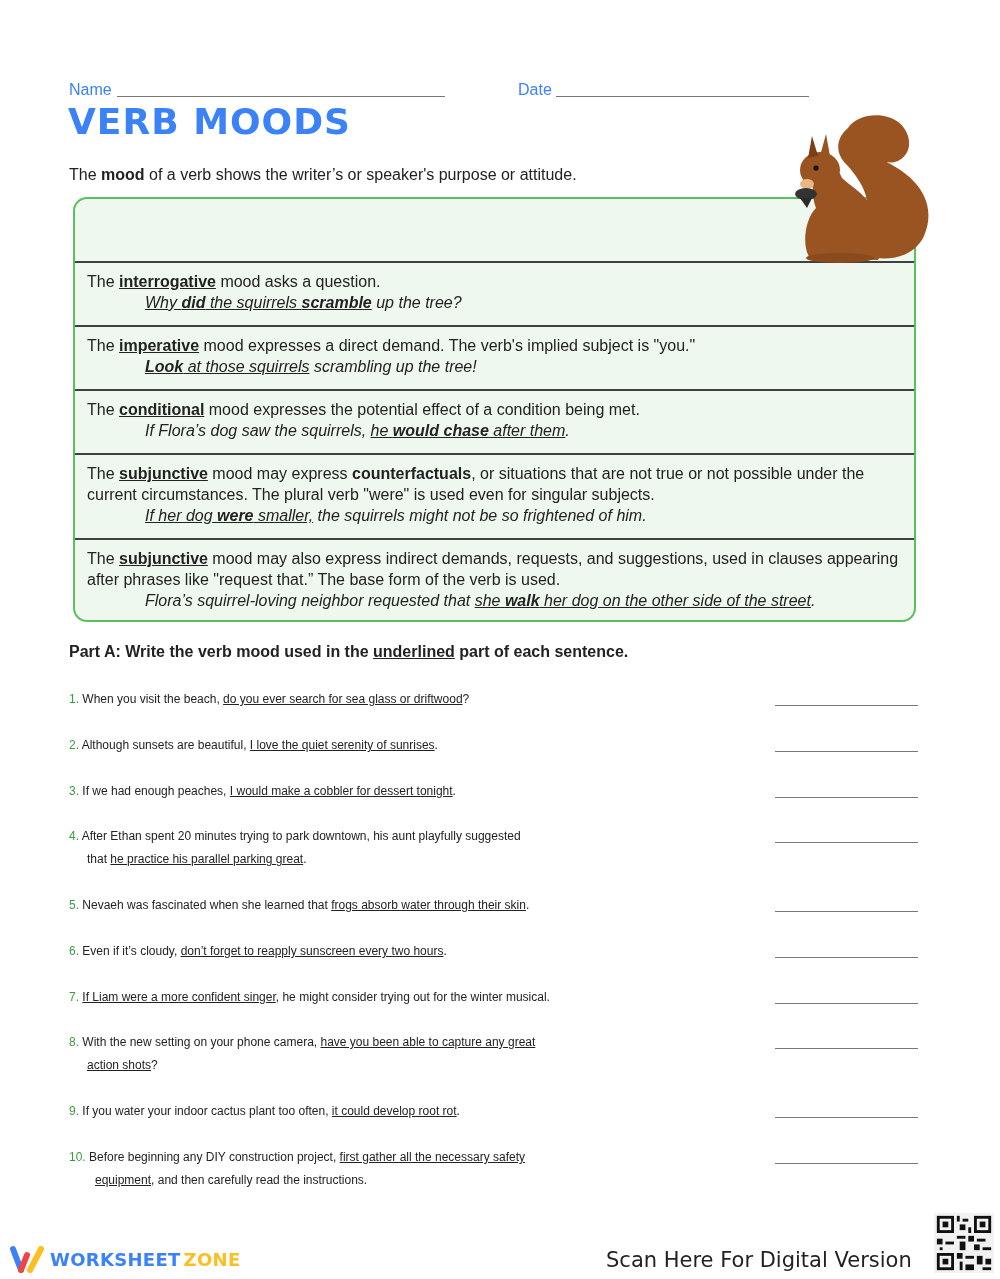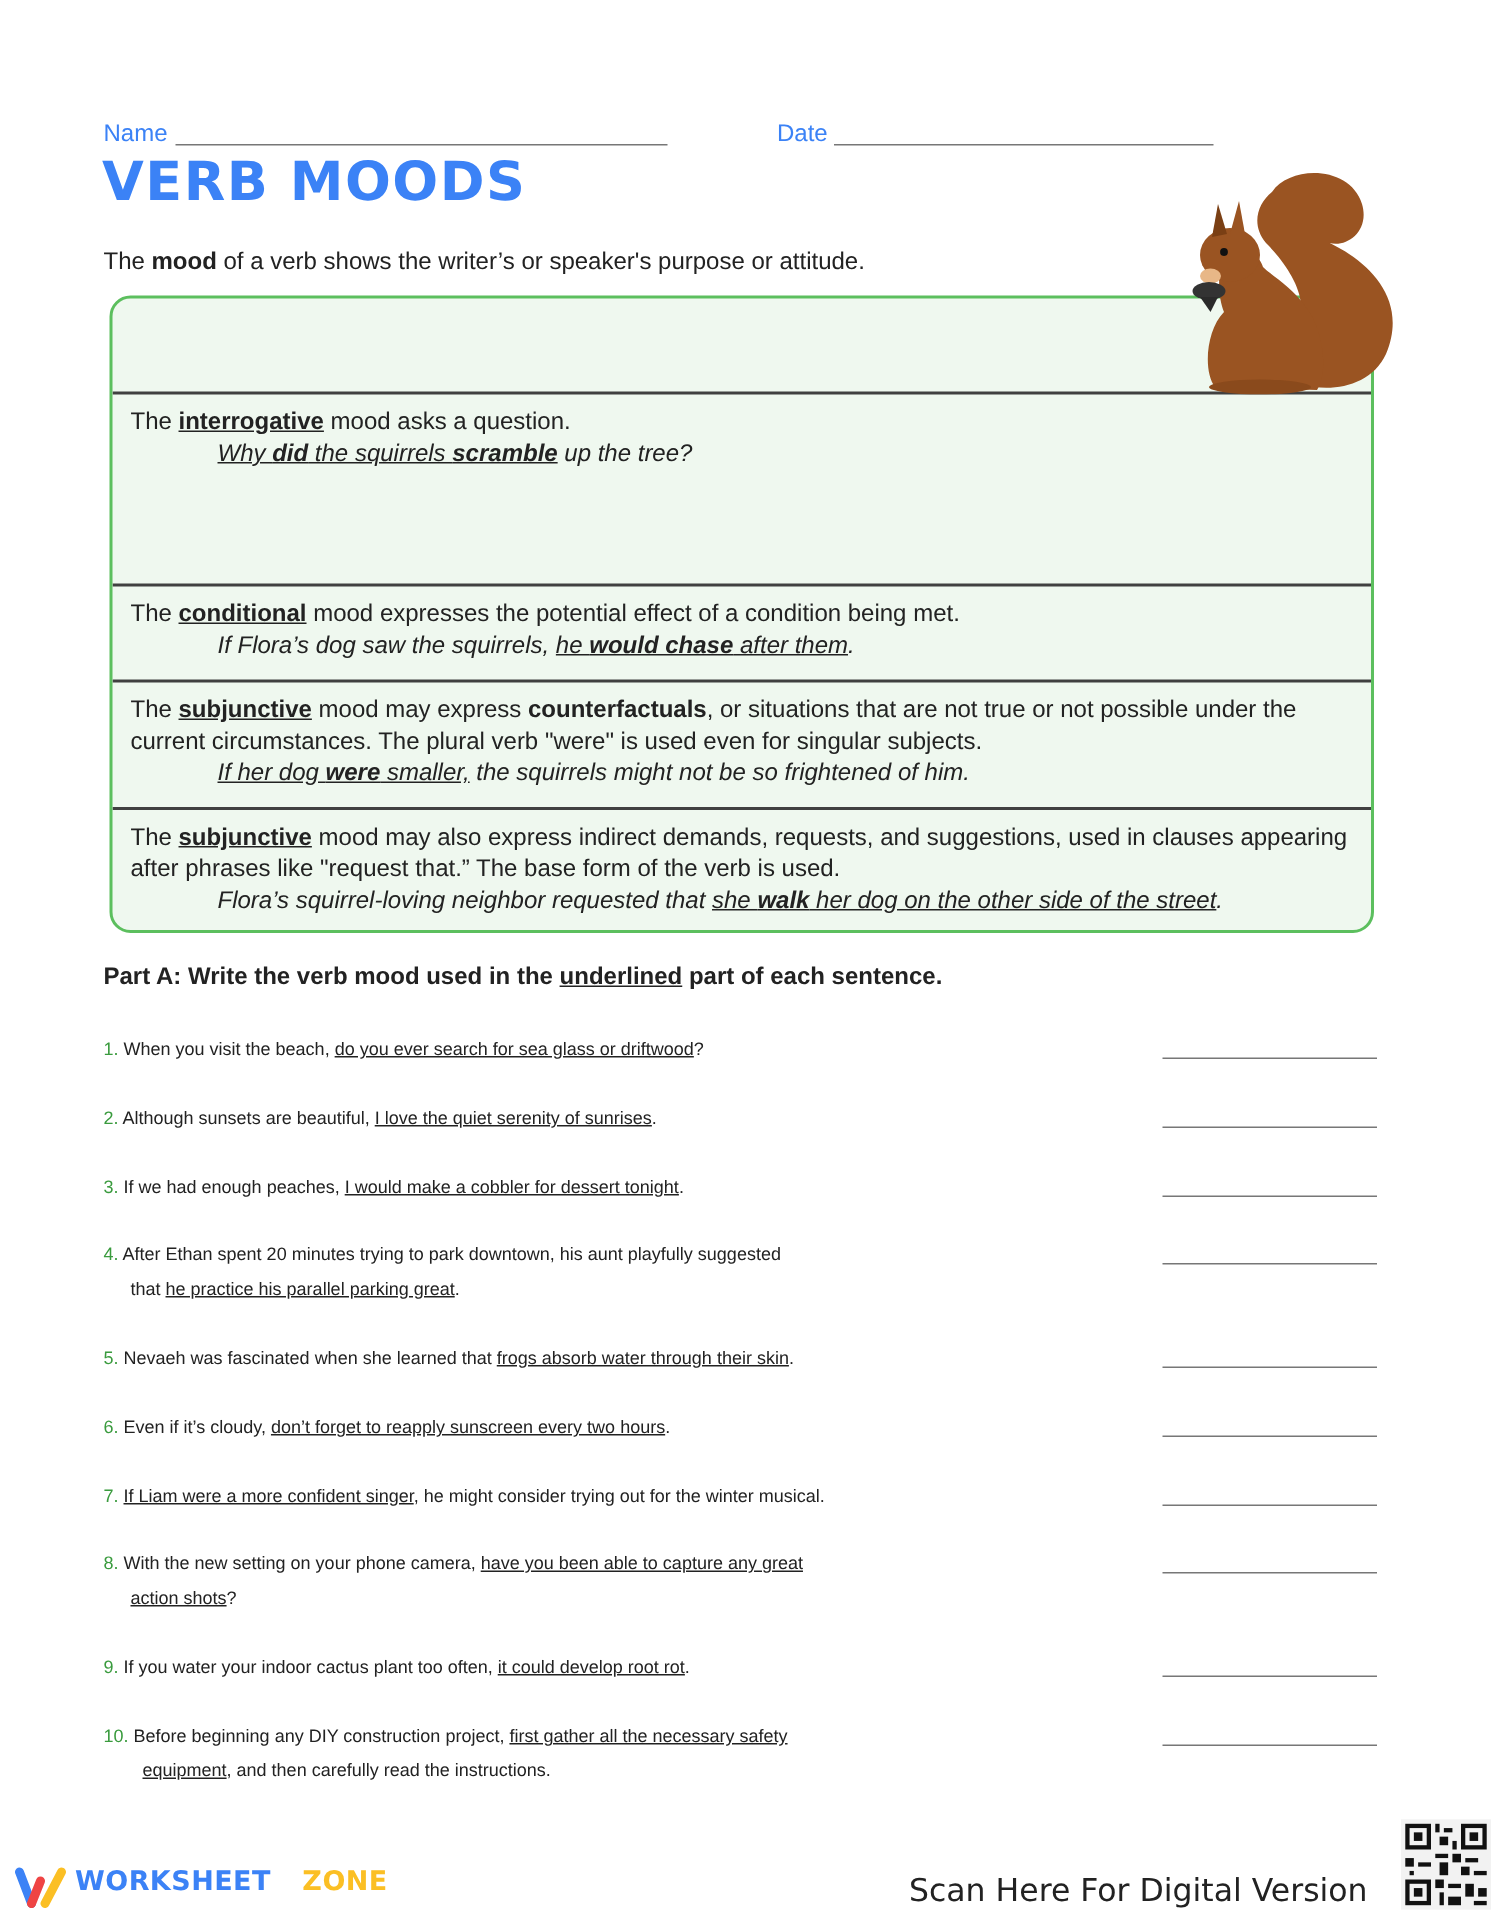--- a/index.html
+++ b/index.html
@@ -48,20 +48,24 @@
 <div class="abs title">VERB MOODS</div>
 
 <div class="abs intro">
   <span>The </span><b>mood</b><span> of a verb shows the writer’s or speaker's purpose or attitude.</span>
 </div>
 
 <div class="box">
   <div class="row" style="top:62px; height:64px;">
     <div class="def"><span>The </span><span class="u b">interrogative</span><span> mood asks a question.</span></div>
     <div class="ex"><span class="u">Why </span><span class="u b">did</span><span class="u"> the squirrels </span><span class="u b">scramble</span><span> up the tree?</span></div>
+  </div>
+  <div class="row" style="top:126px; height:64px;">
+    <div class="def"><span>The </span><span class="u b">imperative</span><span> mood expresses a direct demand. The verb's implied subject is "you."</span></div>
+    <div class="ex"><span class="u b">Look</span><span class="u"> at those squirrels</span><span> scrambling up the tree!</span></div>
   </div>
   <div class="row" style="top:190px; height:80px;">
     <div class="def"><span>The </span><span class="u b">conditional</span><span> mood expresses the potential effect of a condition being met.</span></div>
     <div class="ex"><span>If Flora’s dog saw the squirrels, </span><span class="u">he </span><span class="u b">would chase</span><span class="u"> after them</span><span>.</span></div>
   </div>
   <div class="row" style="top:339px; height:86px;">
     <div class="def"><span>The </span><span class="u b">subjunctive</span><span> mood may also express indirect demands, requests, and suggestions, used in clauses appearing after phrases like "request that.” The base form of the verb is used.</span></div>
     <div class="ex"><span>Flora’s squirrel-loving neighbor requested that </span><span class="u">she </span><span class="u b">walk</span><span class="u"> her dog on the other side of the street</span><span>.</span></div>
   </div>
   <div class="row" style="top:254px; height:86px;">
@@ -133,28 +137,28 @@
       <div><span class="num">9. </span><span>If you water your indoor cactus plant too often, </span><span class="u">it could develop root rot</span><span>.</span></div>
     </div>
     <div class="ans" style="top: 1117px;"></div>
     <div class="q ten" style="top: 1146px;">
       <div><span class="num">10. </span><span>Before beginning any DIY construction project, </span><span class="u">first gather all the necessary safety</span></div>
       <div class="cont"><span class="u">equipment</span><span>, and then carefully read the instructions.</span></div>
     </div>
     <div class="ans" style="top: 1163px;"></div>
   </div>
 
-<div class="abs logo" style="display:flex; ">
+<div class="abs logo" style="display:flex; align-items:center;">
   <svg width="36" height="28" viewBox="0 0 36 28">
     <path d="M3,4 L11,25" stroke="#3b82f6" stroke-width="6" stroke-linecap="round"></path>
     <path d="M11,25 L17,10" stroke="#ef4444" stroke-width="6" stroke-linecap="round"></path>
     <path d="M20,25 L31,4" stroke="#fbbf24" stroke-width="6" stroke-linecap="round"></path>
   </svg>
   <span class="logo-text" style="color:#3b82f6; margin-left:4px;">WORKSHEET</span>
-  <span class="logo-text" style="color:#fbbf24; margin-left:21px;">ZONE</span>
+  <span class="logo-text" style="color:#fbbf24; margin-left:3px;">ZONE</span>
 </div>
 <div class="abs scan">Scan Here For Digital Version</div>
 <svg class="abs qr" viewBox="0 0 21 21">
   <rect x="0" y="0" width="21" height="21" fill="#f2f2f2"></rect>
   <g fill="#111">
     <rect x="1" y="1" width="6" height="6"></rect>
       <rect x="2" y="2" width="4" height="4" fill="#f2f2f2"></rect>
       <rect x="3" y="3" width="2" height="2"></rect>
     <rect x="14" y="1" width="6" height="6"></rect>
       <rect x="15" y="2" width="4" height="4" fill="#f2f2f2"></rect>

